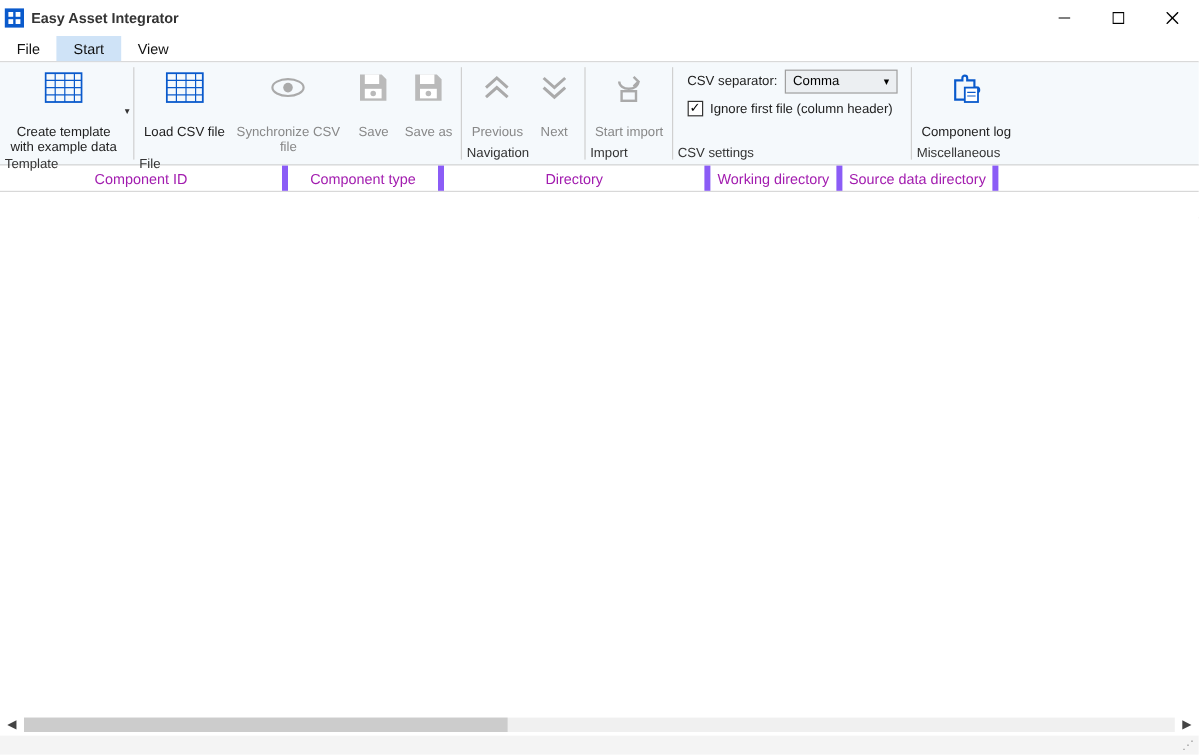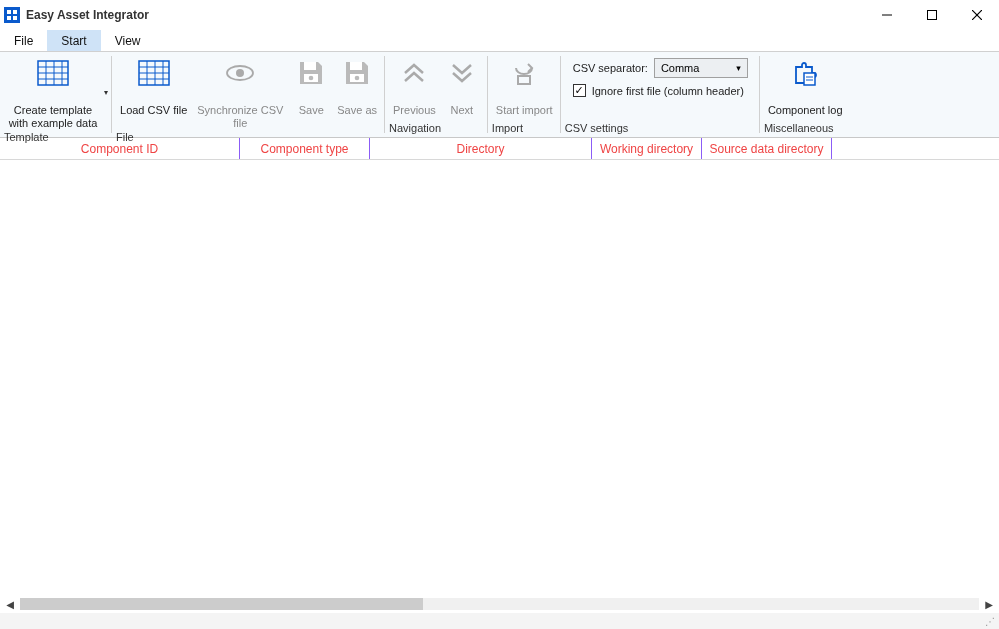--- a/index.html
+++ b/index.html
@@ -156,25 +156,25 @@
 
   
   .columns {
     height: 22px;
     display: flex;
     border-bottom: 1px solid #d8d8d8;
     font-size: 12px;
     background: #fff;
   }
   .col {
-    border-right: 1px solid #8b5cf6;
+    border-right: 5px solid #8b5cf6;
     display: flex;
     align-items: center;
     justify-content: center;
-    color: #ef4444;
+    color: #a21caf;
   }
   
   .filters {
     height: 22px;
     display: flex;
     border-bottom: 1px solid #d8d8d8;
     font-size: 12px;
     background: #fff;
   }
   .filter-cell {

